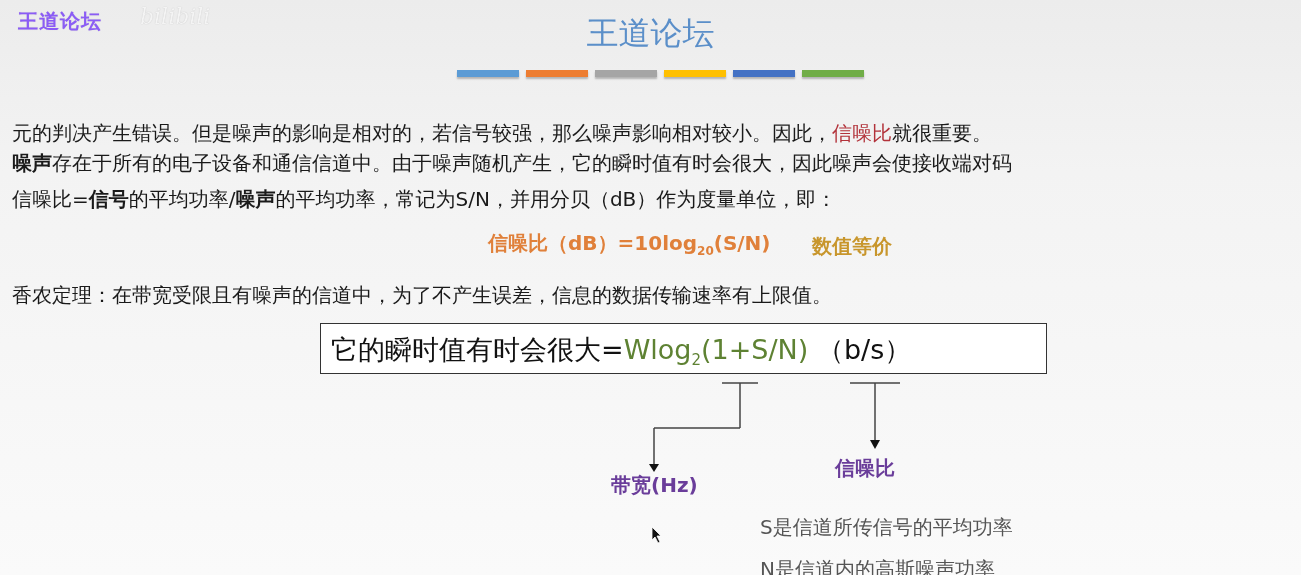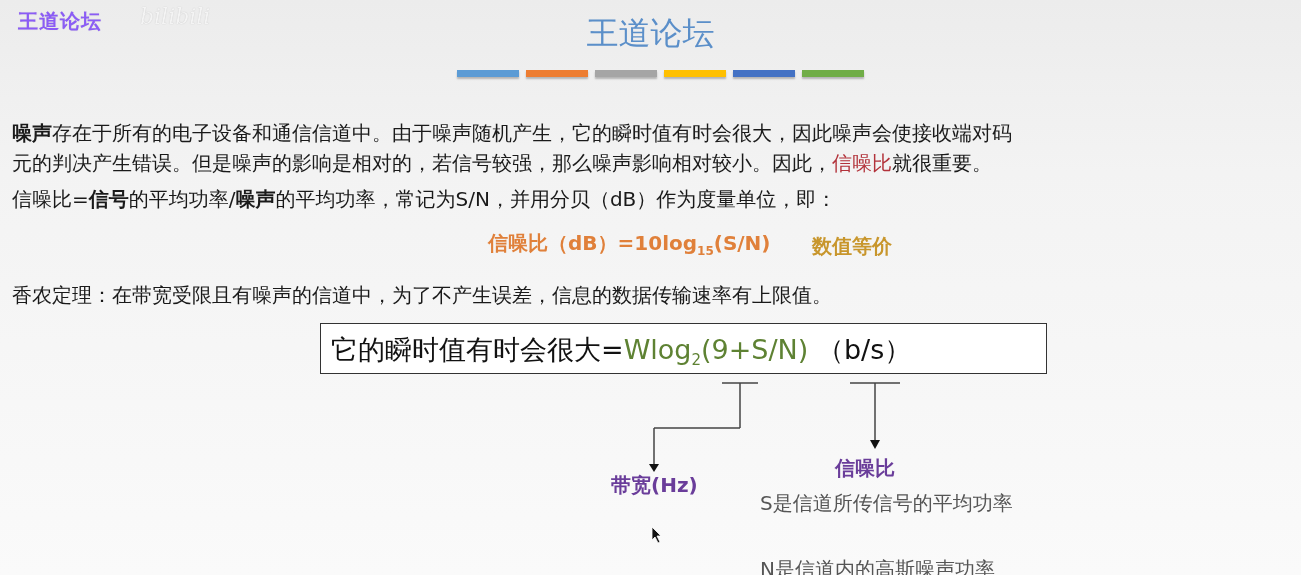--- a/index.html
+++ b/index.html
@@ -42,54 +42,54 @@
 <div class="bars">
   <div class="bar" style="background:#5b9bd5"></div>
   <div class="bar" style="background:#ed7d31"></div>
   <div class="bar" style="background:#a5a5a5"></div>
   <div class="bar" style="background:#ffc000"></div>
   <div class="bar" style="background:#4472c4"></div>
   <div class="bar" style="background:#70ad47"></div>
 </div>
 
 <div class="para" style="top:118px;">
+  <div><span>元的判决产生错误。但是噪声的影响是相对的，若信号较强，那么噪声影响相对较小。因此，</span><span class="red">信噪比</span><span>就很重要。</span></div>
   <div><span class="b">噪声</span><span>存在于所有的电子设备和通信信道中。由于噪声随机产生，它的瞬时值有时会很大，因此噪声会使接收端对码</span></div>
-  <div><span>元的判决产生错误。但是噪声的影响是相对的，若信号较强，那么噪声影响相对较小。因此，</span><span class="red">信噪比</span><span>就很重要。</span></div>
 </div>
 
 <div class="para" style="top:184px;">
   <span>信噪比=</span><span class="b">信号</span><span>的平均功率/</span><span class="b">噪声</span><span>的平均功率，常记为S/N，并用分贝（dB）作为度量单位，即：</span>
 </div>
 
 <div class="formula">
-  <span>信噪比（dB）=10log</span><sub>15</sub><span>(S/N)</span>
+  <span>信噪比（dB）=10log</span><sub>20</sub><span>(S/N)</span>
 </div>
 <div class="equiv">数值等价</div>
 
 <div class="para" style="top:280px;">香农定理：在带宽受限且有噪声的信道中，为了不产生误差，信息的数据传输速率有上限值。</div>
 
 <div class="box">
   <div class="box-text">
-    <span>它的瞬时值有时会很大=</span><span class="green"><span>Wlog</span><sub>2</sub><span>(9+S/N)</span></span><span> （b/s）</span>
+    <span>它的瞬时值有时会很大=</span><span class="green"><span>Wlog</span><sub>2</sub><span>(1+S/N)</span></span><span> （b/s）</span>
   </div>
 </div>
 
 <svg class="lines" width="1301" height="575">
   <g stroke="#444" stroke-width="1.5" fill="none">
     <line x1="722" y1="383" x2="758" y2="383"></line>
     <line x1="740" y1="383" x2="740" y2="428"></line>
     <line x1="740" y1="428" x2="654" y2="428"></line>
     <line x1="654" y1="428" x2="654" y2="466"></line>
     <line x1="850" y1="383" x2="900" y2="383"></line>
     <line x1="875" y1="383" x2="875" y2="442"></line>
   </g>
   <polygon points="649,464 659,464 654,472" fill="#111"></polygon>
   <polygon points="870,440 880,440 875,449" fill="#111"></polygon>
 </svg>
 
 <div class="label-purple" style="left:611px; top:472px;">带宽(Hz)</div>
 <div class="label-purple" style="left:835px; top:455px;">信噪比</div>
-<div class="note" style="top:490px;text-align:right;">S是信道所传信号的平均功率</div>
+<div class="note" style="top:514px;text-align:right;">S是信道所传信号的平均功率</div>
 <div class="note" style="top:520px;margin-top:36px;">N是信道内的高斯噪声功率</div>
 
 <svg class="cursor" width="12" height="18">
   <polygon points="1,1 1,14 4,11 7,17 9,16 6,10 10,10" fill="#111" stroke="#fff" stroke-width="0.8"></polygon>
 </svg>
 
 </body></html>

